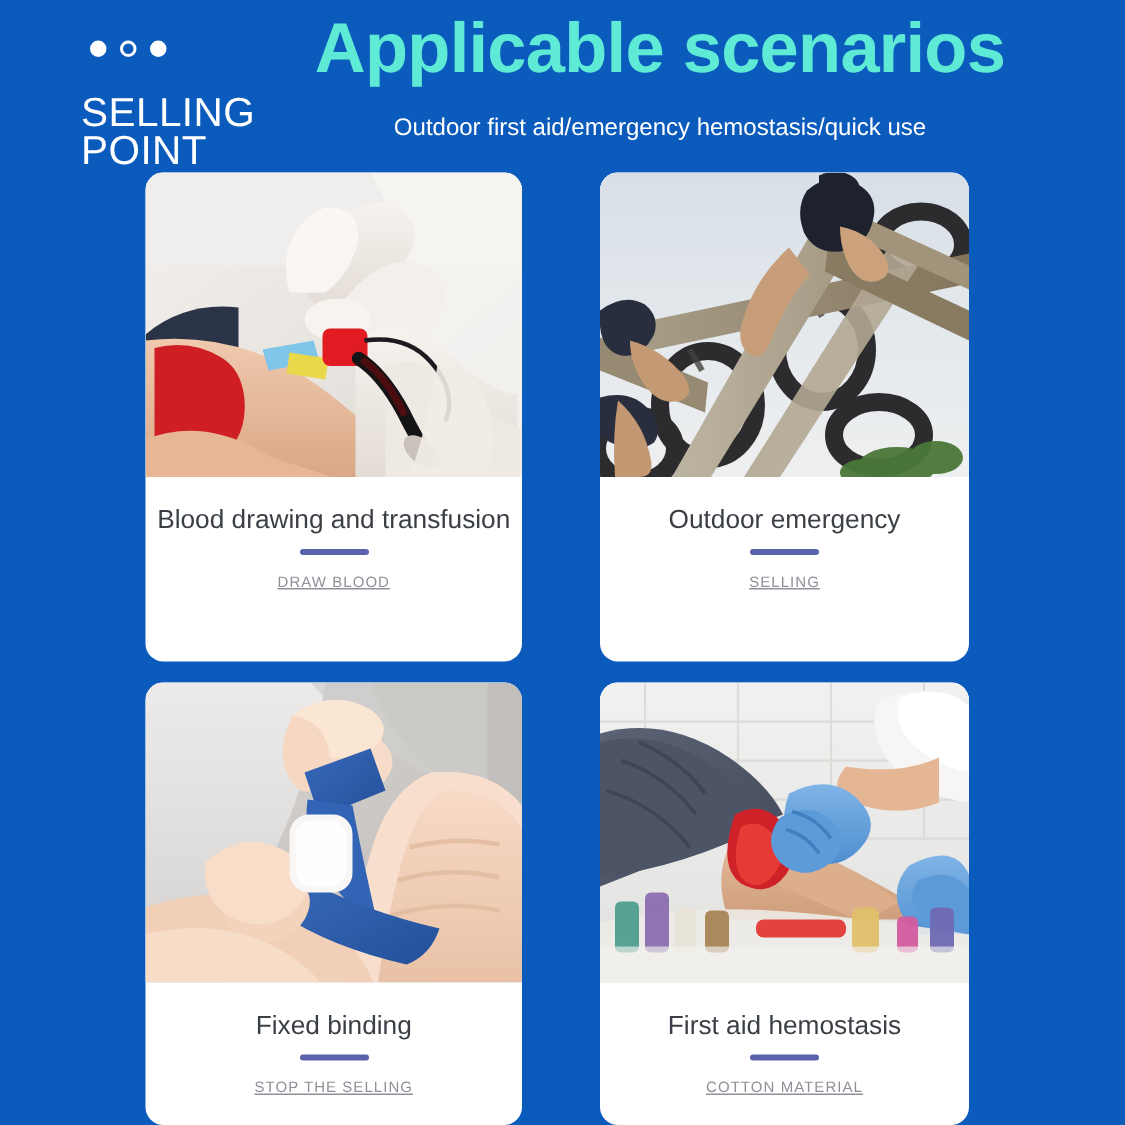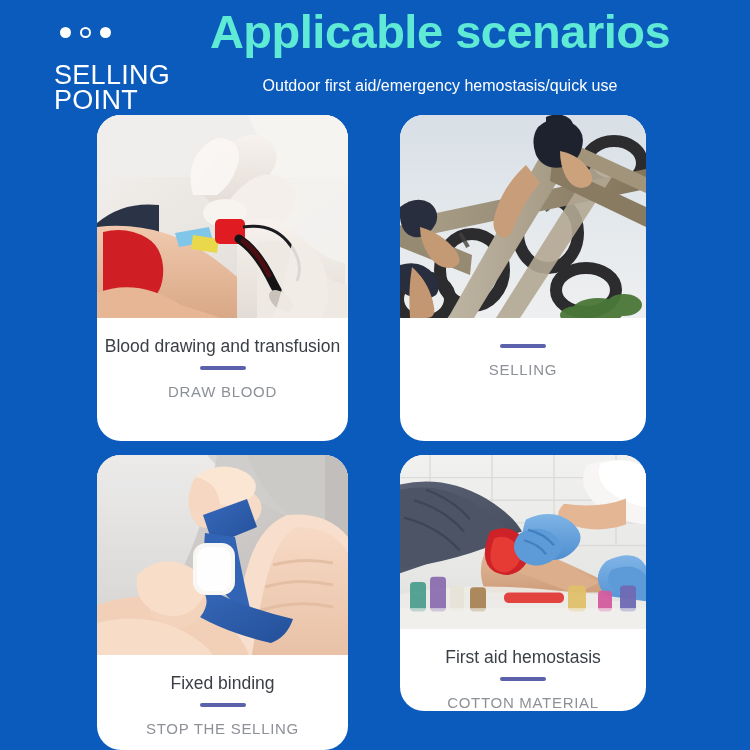--- a/index.html
+++ b/index.html
@@ -37,50 +37,50 @@
     position:absolute; left:160px; top:73px; width:560px;
     text-align:center;
     color:#ffffff; font-size:16px; font-weight:400;
     line-height:26px; white-space:nowrap;
   }
 
   
   .card {
     position:absolute;
     background:#ffffff;
-    border-radius:24px;
+    border-radius:12px;
     overflow:hidden;
     display:flex; flex-direction:column;
   }
 
   .card-1 { left:97px;  top:115px; width:251px; height:326px; }
   .card-2 { left:400px; top:115px; width:246px; height:326px; }
   .card-3 { left:97px;  top:455px; width:251px; height:295px; }
-  .card-4 { left:400px; top:455px; width:246px; height:256px; }
+  .card-4 { left:400px; top:455px; width:246px; height:295px; }
 
   .card-photo { width:100%; position:relative; overflow:hidden; background:#e9edf0; }
   .card-1 .card-photo, .card-2 .card-photo { height:203px; }
   .card-3 .card-photo, .card-4 .card-photo { height:200px; }
 
   .card-body {
     flex:1; display:flex; flex-direction:column; align-items:center;
     padding-top:17px;
   }
   .card-title {
     color:#3a3f45; font-size:17.5px; font-weight:400;
     line-height:22px; white-space:nowrap; text-align:center;
   }
   .card-rule {
     width:46px; height:4px; background:#5b62ab; border-radius:2px;
     margin-top:9px;
   }
   .card-sub {
     margin-top:13px;
-    color:#8d9197; font-size:15px; font-weight:400;
-    letter-spacing:0.7px; text-align:right; white-space:nowrap;
+    color:#8d9197; font-size:10px; font-weight:400;
+    letter-spacing:0.7px; text-align:right; white-space:nowrap;text-decoration:underline;
   }
 
   
   .ph { position:absolute; inset:0; }
   .ph svg { display:block; width:100%; height:100%; }
 </style>
 </head>
 <body>
 
 <div class="header">
@@ -203,20 +203,21 @@
         <g fill="#4e7c3a" opacity="0.95">
           <ellipse cx="198" cy="196" rx="26" ry="13"></ellipse>
           <ellipse cx="224" cy="190" rx="18" ry="11"></ellipse>
           <ellipse cx="176" cy="200" rx="16" ry="9"></ellipse>
         </g>
         <rect x="0" y="0" width="246" height="203" fill="#000" opacity="0.03"></rect>
       </svg>
     </div>
   </div>
   <div class="card-body">
+    <div class="card-title">Outdoor emergency</div>
     <div class="card-rule"></div>
     <div class="card-sub">SELLING</div>
   </div>
 </div>
 
 <div class="card card-3">
   <div class="card-photo">
     <div class="ph">
       <svg viewBox="0 0 251 200" preserveAspectRatio="none">
         <defs>

